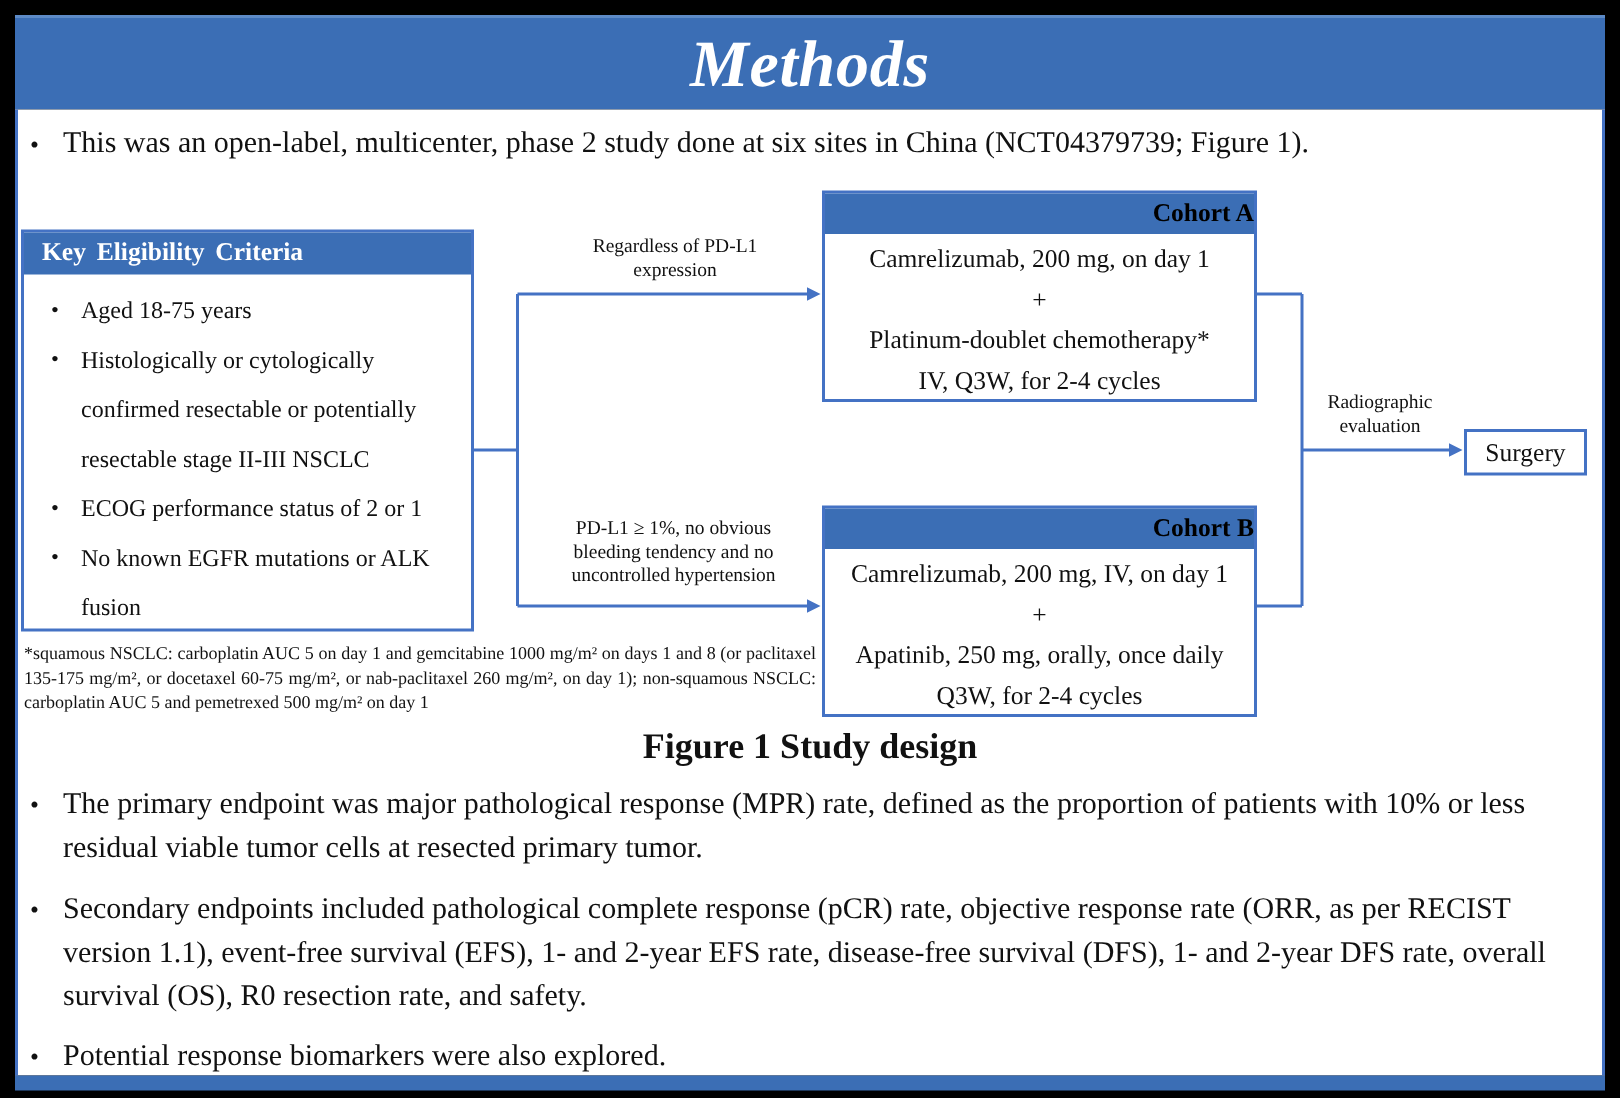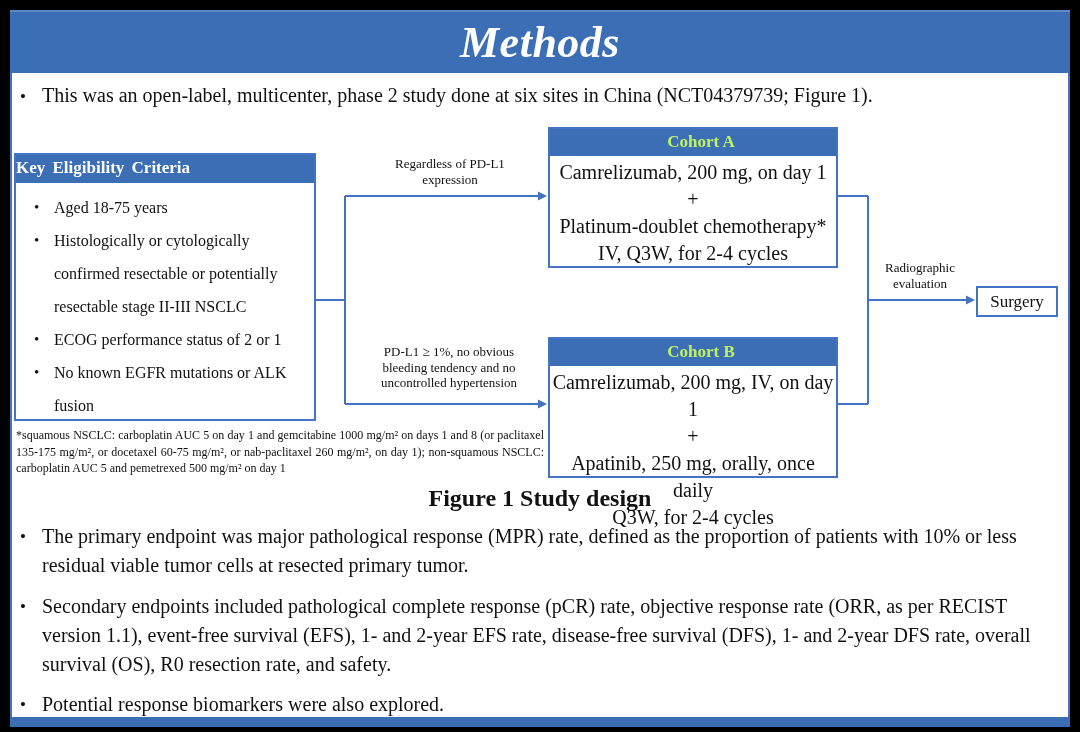--- a/index.html
+++ b/index.html
@@ -69,21 +69,21 @@
     border: 2px solid #4472c4;
     background: #fff;
   }
   .elig-header {
     height: 28px;
     background: #3b6eb5;
     color: #fff;
     font-weight: bold;
     font-size: 17px;
     line-height: 26px;
-    padding-left: 0;
+    padding-left: 12px;
     word-spacing: 3px;
   }
   .elig-list { list-style: none; padding: 8px 2px 0 14px; }
   .elig-list li {
     position: relative;
     font-size: 16px;
     line-height: 33px;
     color: #111;
     padding-left: 24px;
     width: 282px;
@@ -99,31 +99,31 @@
   .cohort-box {
     width: 290px; height: 141px;
     border: 2px solid #4472c4;
     background: #fff;
   }
   .cohort-a { left: 548px; top: 127px; }
   .cohort-b { left: 548px; top: 337px; }
   .cohort-header {
     height: 27px;
     background: #3b6eb5;
-    color: #bef264;
+    color: #000000;
     font-weight: bold;
     font-size: 17px;
     line-height: 25px;
-    text-align: center;
+    text-align: right;
     padding-left: 16px;
   }
   .cohort-body {
     padding-top: 3px;
     text-align: center;
-    font-size: 20px;
+    font-size: 17px;
     line-height: 27px;
     color: #111;
   }
 
   
   .diagram-label {
     position: absolute;
     text-align: center;
     font-size: 13px;
     line-height: 15.5px;

